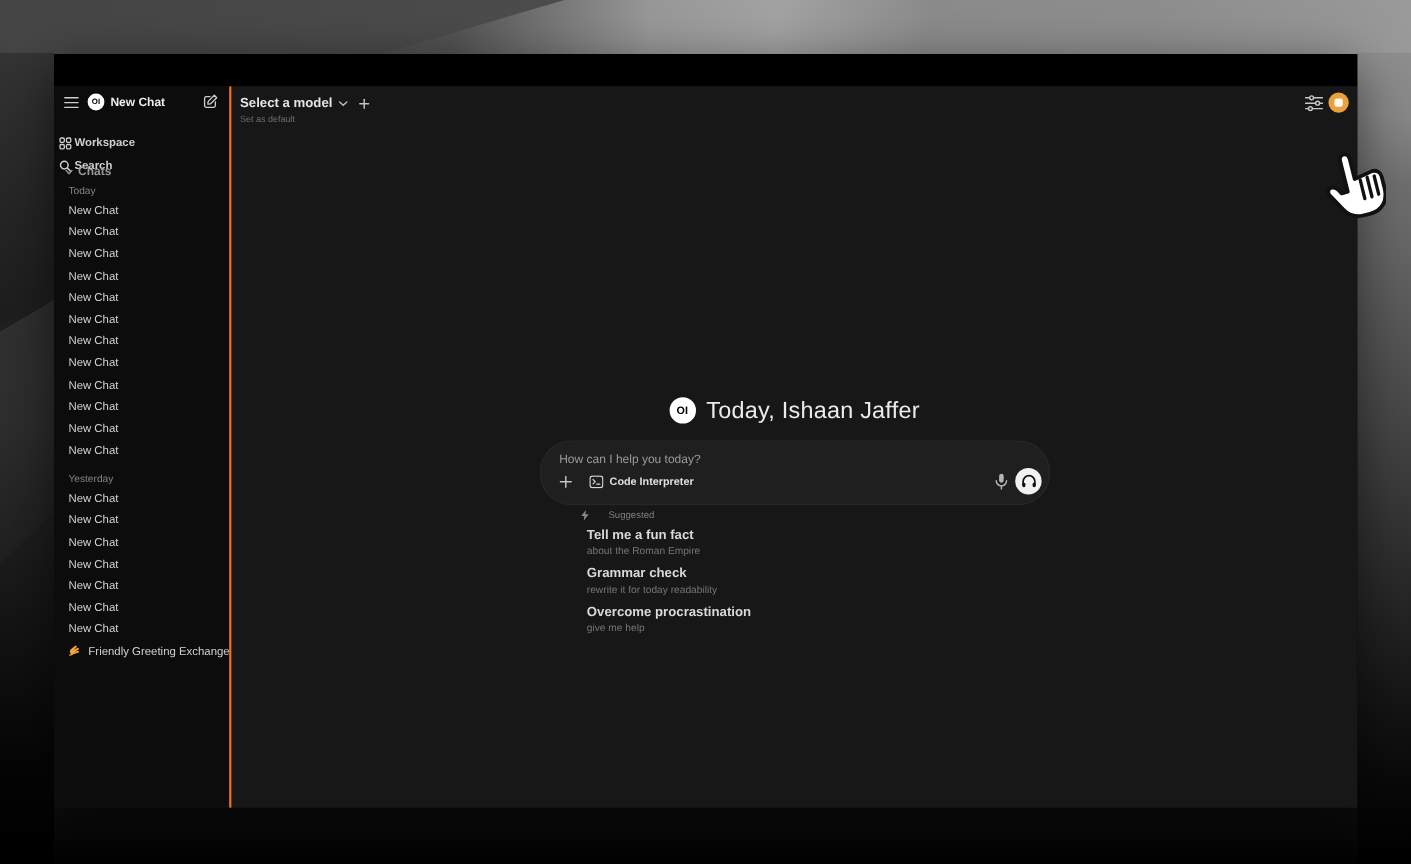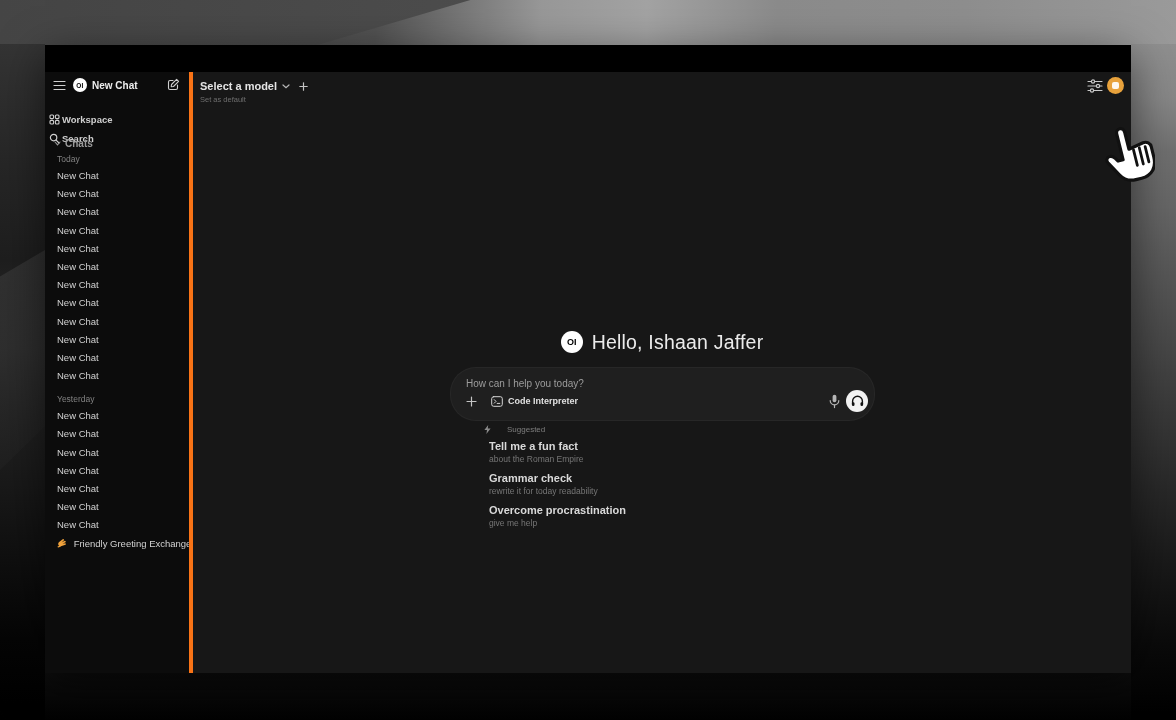--- a/index.html
+++ b/index.html
@@ -24,21 +24,21 @@
   .bg-bottom{ position:absolute; left:45px; top:673px; width:1086px; bottom:0;
               background:linear-gradient(180deg,#0d0d0d,#020202); }
 
   
   .win { position:absolute; left:45px; top:45px; width:1086px; height:628px;
          background:#171717; box-shadow:0 12px 42px rgba(0,0,0,.55); }
   .win-titlebar { position:absolute; left:0; top:0; right:0; height:27px; background:#000; }
   .win-body { position:absolute; left:0; top:27px; right:0; bottom:0; display:flex; }
 
   
-  .sidebar { position:relative; width:148px; background:#0c0c0c; border-right:4px solid #f97316; flex:none; }
+  .sidebar { position:relative; width:148px; background:#0c0c0c; border-right:2px solid #f97316; flex:none; }
   .sb-toggle { position:absolute; left:8px; top:8px; width:13px; height:11px; cursor:pointer; }
   .sb-logo { position:absolute; left:28px; top:6px; width:14px; height:14px; border-radius:50%;
              background:#fff; color:#000; font-size:6.5px; font-weight:800; letter-spacing:.2px;
              display:flex; align-items:center; justify-content:center; }
   .sb-title { position:absolute; left:47px; top:8px; font-size:10px; font-weight:700; color:#ededed; }
   .sb-edit { position:absolute; right:9px; top:6px; width:13px; height:13px; }
   .sb-row { position:absolute; left:0; width:100%; height:15px; display:flex; align-items:center; padding-left:4px; gap:2px;margin-top:16px; }
   .sb-row-label { font-size:9.5px; font-weight:600; color:#cfcfcf; }
   .row-workspace { top:24px; }
   .row-search { top:43px; }
@@ -231,21 +231,21 @@
               <circle cx="11" cy="7" r="1.6"></circle>
               <circle cx="5" cy="11.5" r="1.6"></circle>
             </svg>
         </div>
         <div class="mn-avatar" style="background: rgb(232, 162, 60);">
             <i></i>
           </div>
 
         <div class="greeting">
           <div class="greet-logo">OI</div>
-          <div class="greet-text">Hello, Ishaan Jaffer</div>
+          <div class="greet-text">Today, Ishaan Jaffer</div>
         </div>
 
         <div class="composer">
           <div class="comp-ph">How can I help you today?</div>
           <div class="comp-bottom">
             <div class="comp-plus">
               <svg width="11" height="11" viewBox="0 0 11 11" stroke="#c4c4c4" stroke-width="1.2" stroke-linecap="round">
                   <line x1="5.5" y1="1" x2="5.5" y2="10"></line>
                   <line x1="1" y1="5.5" x2="10" y2="5.5"></line>
                 </svg>

